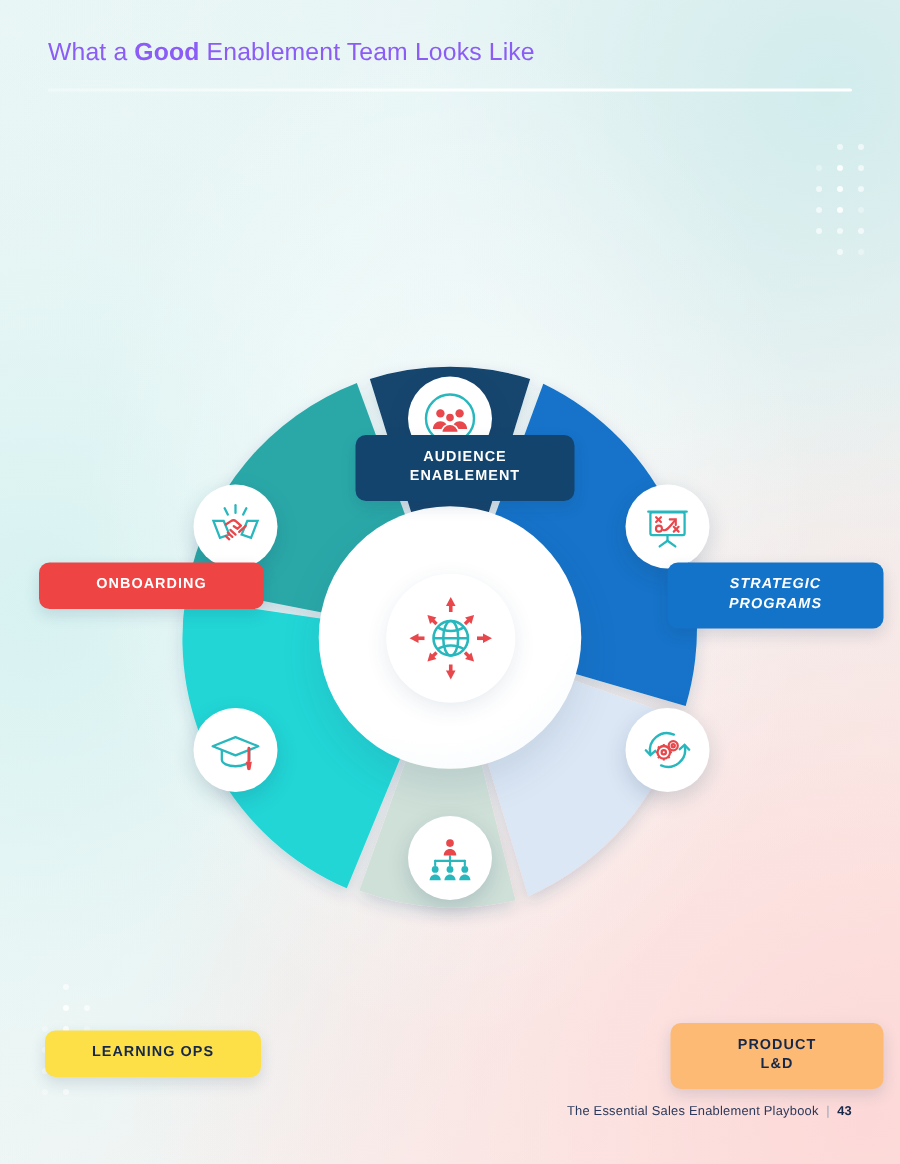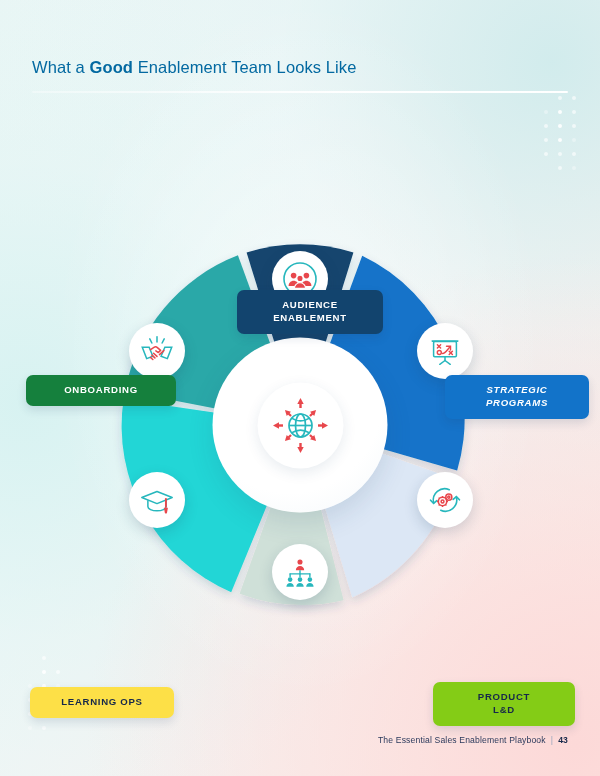--- a/index.html
+++ b/index.html
@@ -30,23 +30,22 @@
   #dots-tr{top:96px;right:24px;grid-template-columns:repeat(3,4px);}
   #dots-bl{bottom:46px;left:28px;grid-template-columns:repeat(3,4px);}
   .dots span.d0{opacity:0;}
   .dots span.d1{opacity:.35;}
   .dots span.d2{opacity:.62;}
   .dots span.d3{opacity:.9;}
 
   
   #header{position:absolute;top:26px;left:32px;right:32px;}
   #page-title{
-    font-size:16.5px;color:#0369a1;letter-spacing:.1px;font-weight:400;
+    font-size:16.5px;color:#8b5cf6;letter-spacing:.1px;font-weight:400;
     white-space:nowrap;
-    margin-top:32px;
   }
   #page-title b{font-weight:700;}
   #title-rule{
     margin-top:14px;height:2px;width:100%;
     background:linear-gradient(90deg,rgba(255,255,255,.35) 0%,rgba(255,255,255,.95) 55%,rgba(255,255,255,1) 100%);
     border-radius:1px;
   }
 
   
   #diagram{position:absolute;left:0;top:130px;width:600px;height:570px;}
@@ -77,23 +76,23 @@
   
   .label{
     position:absolute;border-radius:7px;
     padding:9px 12px;text-align:center;
     font-size:9.6px;font-weight:700;letter-spacing:.7px;line-height:1.35;
     box-shadow:0 4px 10px rgba(30,60,100,.14);
     white-space:pre-line;
   }
   #label-audience  {left:237px;top:160px;width:122px;background:#12446e;color:#fff;}
   #label-strategic {left:445px;top:245px;width:120px;background:#1273c9;color:#fff;font-style:italic;}
-  #label-product   {left:433px;top:552px;width:118px;background:#84cc16;color:#16284a;}
+  #label-product   {left:447px;top:552px;width:118px;background:#fdba74;color:#16284a;}
   #label-learning  {left:30px;top:557px;width:120px;background:#fde047;color:#16284a;}
-  #label-onboard   {left:26px;top:245px;width:126px;background:#15803d;color:#fff;}
+  #label-onboard   {left:26px;top:245px;width:126px;background:#ef4444;color:#fff;}
 
   
   #footer{
     position:absolute;right:32px;bottom:31px;
     font-size:8.6px;color:#2b3a5c;letter-spacing:.15px;
   }
   #footer .sep{margin:0 5px;color:#9aa6bd;}
   #footer .pg{font-weight:700;color:#16284a;margin-top:44px;}
 </style>
 </head>

